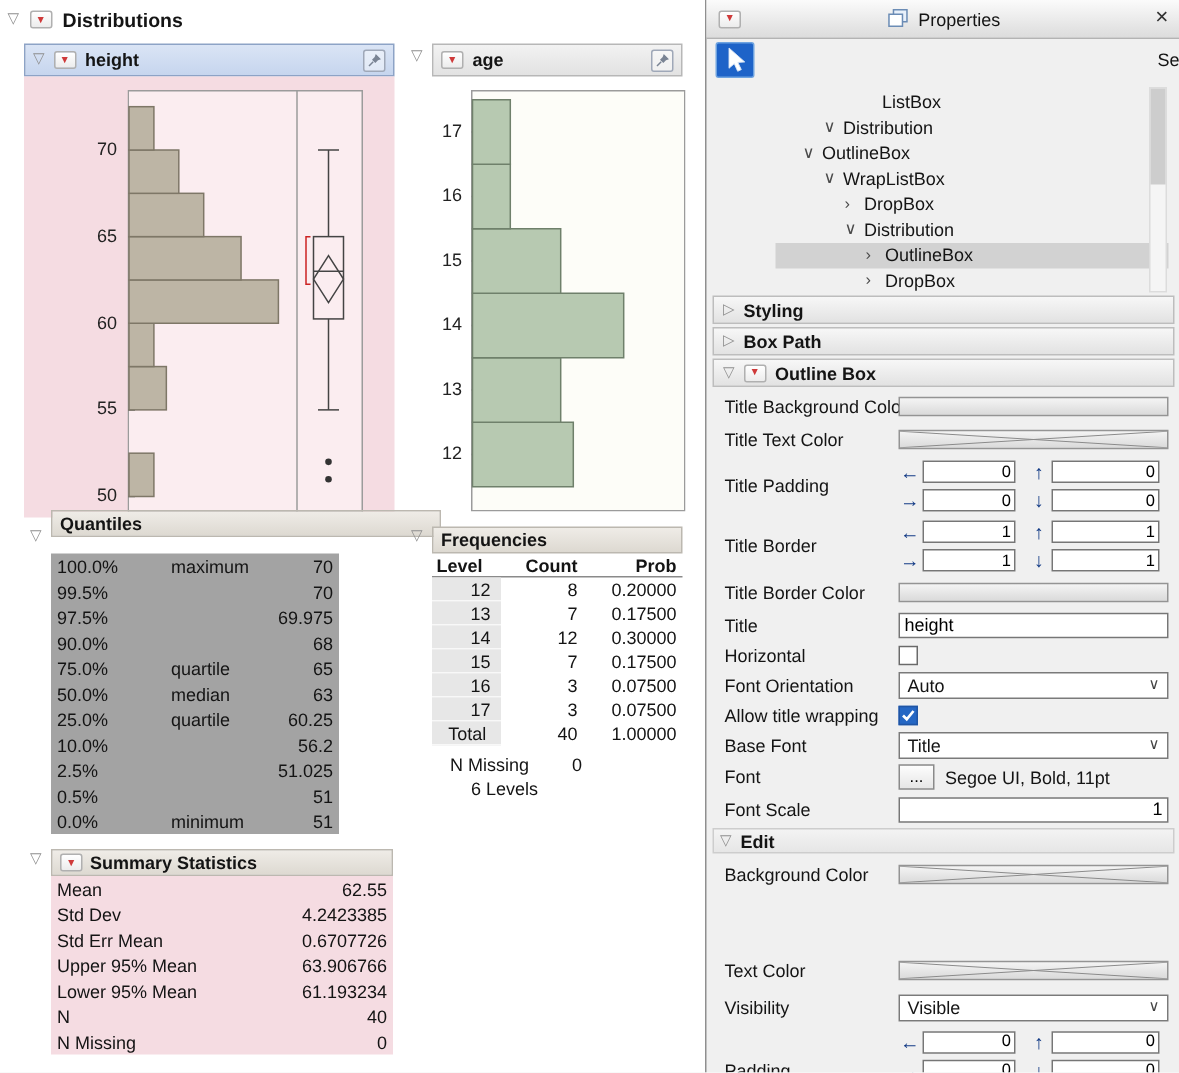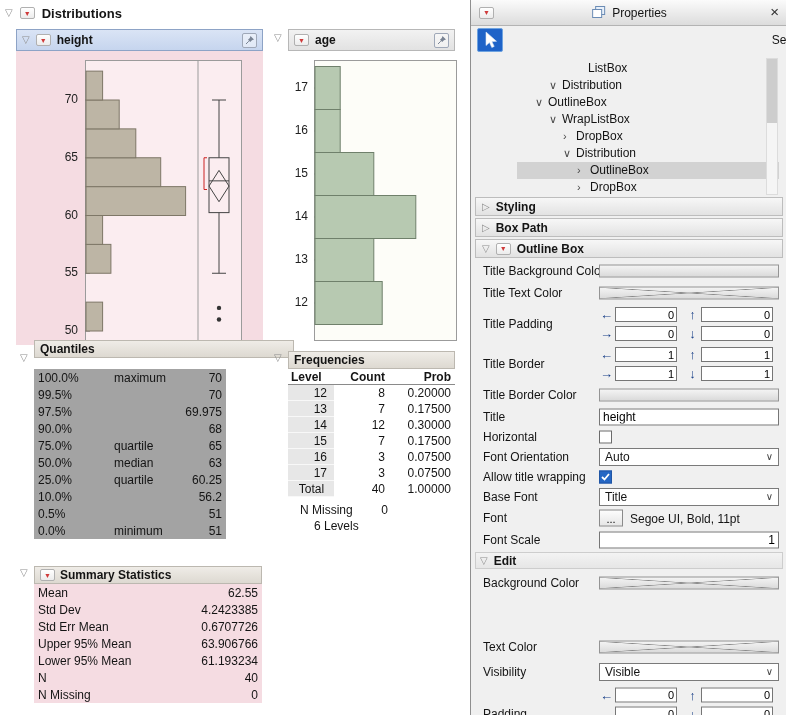--- a/index.html
+++ b/index.html
@@ -203,20 +203,25 @@
           <span class="c1">25.0%</span>
           <span class="c2">quartile</span>
           <span class="c3">60.25</span>
         </div>
         <div class="qrow">
           <span class="c1">10.0%</span>
           <span class="c2"></span>
           <span class="c3">56.2</span>
         </div>
         <div class="qrow">
+          <span class="c1">2.5%</span>
+          <span class="c2"></span>
+          <span class="c3">51.025</span>
+        </div>
+        <div class="qrow">
           <span class="c1">0.5%</span>
           <span class="c2"></span>
           <span class="c3">51</span>
         </div>
         <div class="qrow">
           <span class="c1">0.0%</span>
           <span class="c2">minimum</span>
           <span class="c3">51</span>
         </div>
       </div>

